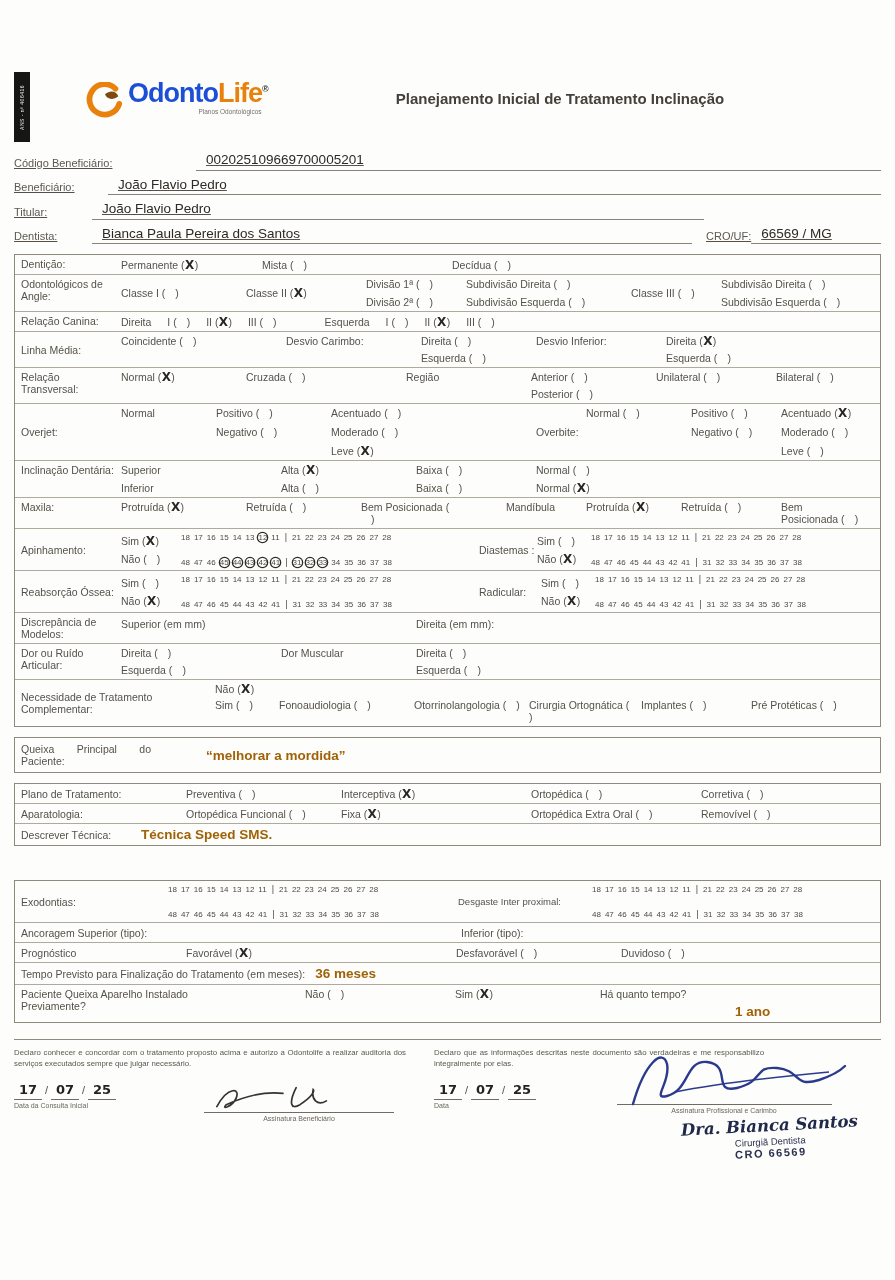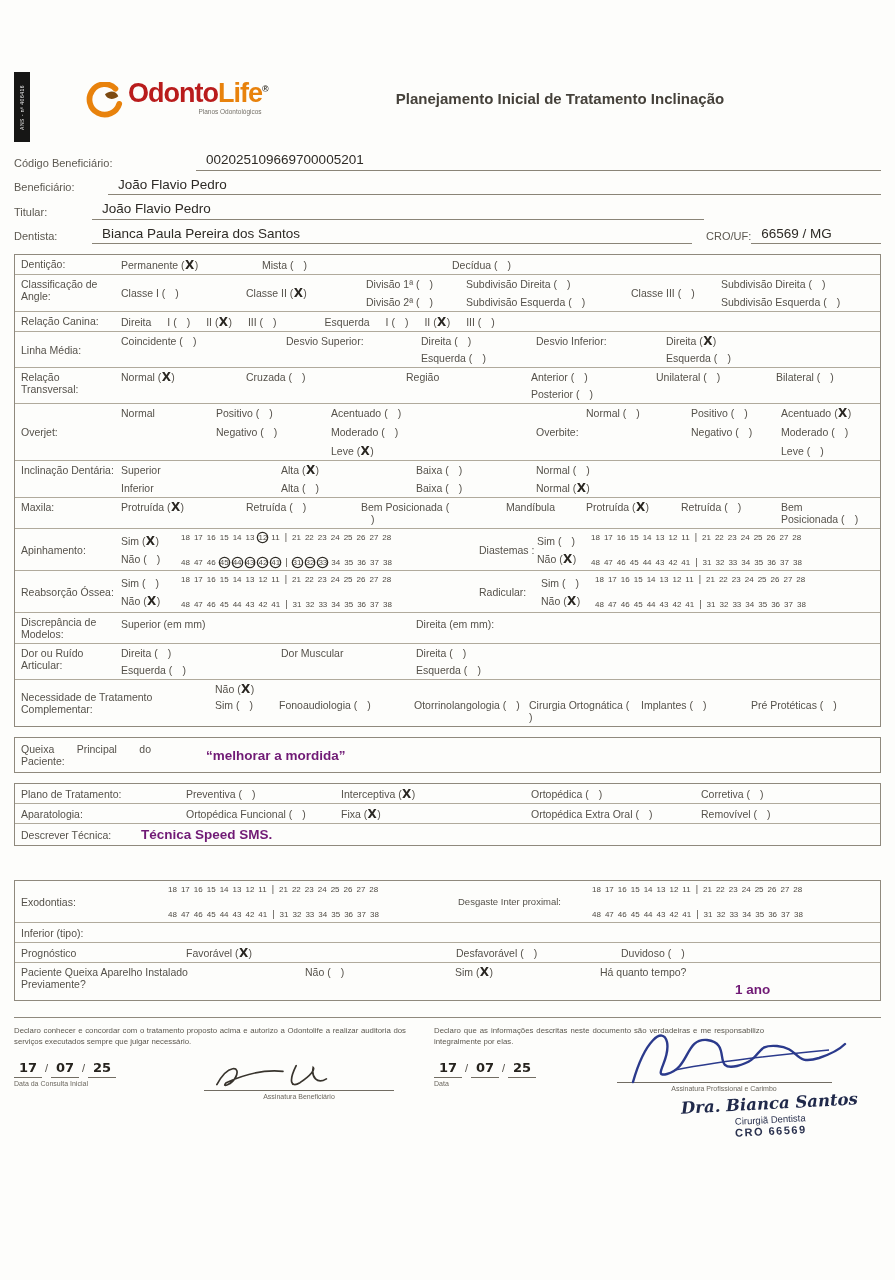--- a/index.html
+++ b/index.html
@@ -8,27 +8,27 @@
            color:#55514a; font-size:10.5px; overflow:hidden; }
   
   .header { position:relative; height:152px; }
   .strip { position:absolute; left:14px; top:72px; width:16px; height:70px; background:#161615;
            color:#eee; display:flex; align-items:center; justify-content:center; }
   .strip span { writing-mode:vertical-rl; transform:rotate(180deg); font-size:5px; letter-spacing:.5px; }
   .logo { position:absolute; left:86px; top:80px; display:flex; align-items:flex-start; }
   .logo svg { margin-top:2px; }
   .logo-text { margin-left:4px; }
   .brand { font-weight:bold; font-size:27px; letter-spacing:-1px; line-height:1; }
-  .b1 { color:#b91c1c; } .b2 { color:#E8820C; }
+  .b1 { color:#1d4ed8; } .b2 { color:#E8820C; }
   .breg { font-size:9px; vertical-align:super; color:#3b372f; font-weight:bold; }
   .btag { font-size:6.5px; color:#76726a; text-align:right; margin-top:1px; padding-right:6px; }
   .doc-title { position:absolute; left:325px; top:90px; width:470px; text-align:center;
                font-weight:bold; font-size:15px; color:#45413a; }
   
-  .pwrap { padding:0 14px; }
+  .pwrap { padding:0 14px;text-decoration:underline; }
   .pf { display:flex; align-items:flex-end; margin-bottom:6px; }
   .pl { font-size:11px; color:#5c5850; padding-bottom:2px; flex:none; }
   .pv { font-size:13.5px; color:#2d2a25; border-bottom:1px solid #8a8477; padding:0 2px 2px 10px; line-height:1.15; }
   .grow { flex:1; }
   
   .box { border:1px solid #8f897d; margin:10px 14px 0; }
   .frow { display:flex; border-bottom:1px solid #b0aa9c; padding:3px 6px; min-height:20px; }
   .frow:last-child { border-bottom:0; }
   .flabel { flex:none; width:100px; padding-right:2px; color:#55514a; }
   .fbody { flex:1; min-width:0; }
@@ -37,21 +37,21 @@
   .cb, .lab { display:inline-block; color:#55514a; }
   .cb { white-space:nowrap; }
   .cb.wrap { white-space:normal; }
   .mk { display:inline-block; min-width:10px; text-align:center; font-family:"DejaVu Sans", sans-serif;
         font-weight:bold; font-size:12px; line-height:.9; color:#2a2722; }
   .teeth { white-space:nowrap; font-size:8px; color:#4e4a43; }
   .tooth { display:inline-block; margin:0 2px; }
   .tooth.circ { box-shadow:0 0 0 1.3px #2e2b25; border-radius:50%; }
   .tdiv { display:inline-block; margin:0 3px; font-size:9px; }
   .tstack { display:flex; flex-direction:column; gap:15px; justify-content:center; }
-  .fill { font-size:13.5px; color:#701a75; font-weight:bold; }
+  .fill { font-size:13.5px; color:#a16207; font-weight:bold; }
   .ovgrid { display:grid; grid-template-columns:95px 115px 145px 110px 105px 90px 1fr; row-gap:7px; }
   .incgrid { display:grid; grid-template-columns:160px 135px 120px 1fr; row-gap:6px; }
   .pgrid { display:grid; grid-template-columns:165px 155px 190px 170px 1fr; width:100%; align-items:center; }
   
   .footer { margin:16px 14px 0; border-top:1px solid #8f897d; padding-top:8px; display:flex; gap:28px; }
   .decl { font-size:7.8px; width:392px; color:#5b574e; line-height:1.4; text-align:justify; }
   .seg { display:inline-block; min-width:28px; text-align:center; border-bottom:1px solid #716c62;
          font-family:"DejaVu Sans", sans-serif; font-weight:bold; font-size:13px; color:#26231e; padding:0 2px 2px; }
   .slash { margin:0 3px; font-size:11px; color:#55514a; }
   .dlabel { font-size:7px; color:#6b675e; margin-top:2px; text-align:center; }
@@ -114,21 +114,21 @@
     <div class="frow">
       <div class="flabel">Dentição:</div>
       <div class="fbody hl" style="align-items:center">
         <span class="cb" style="width:141px">Permanente (<span class="mk on">X</span>)</span>
         <span class="cb" style="width:190px">Mista (<span class="mk">&nbsp;</span>)</span>
         <span class="cb">Decídua (<span class="mk">&nbsp;</span>)</span>
       </div>
     </div>
 
     <div class="frow">
-      <div class="flabel">Classificação de Angle:</div>
+      <div class="flabel">Odontológicos de Angle:</div>
       <div class="fbody hl">
         <span class="cb" style="width:125px;align-self:center">Classe I (<span class="mk">&nbsp;</span>)</span>
         <span class="cb" style="width:120px;align-self:center">Classe II (<span class="mk on">X</span>)</span>
         <div class="stack" style="width:265px;gap:6px">
           <div class="hl">
               <span class="cb" style="width:100px">Divisão 1ª (<span class="mk">&nbsp;</span>)</span>
               <span class="cb">Subdivisão Direita (<span class="mk">&nbsp;</span>)</span>
             </div>
           <div class="hl">
               <span class="cb" style="width:100px">Divisão 2ª (<span class="mk">&nbsp;</span>)</span>
@@ -154,21 +154,21 @@
         <span class="cb">I (<span class="mk">&nbsp;</span>)</span>
         <span class="cb">II (<span class="mk on">X</span>)</span>
         <span class="cb">III (<span class="mk">&nbsp;</span>)</span>
       </div>
     </div>
 
     <div class="frow">
       <div class="flabel" style="align-self:center">Linha Média:</div>
       <div class="fbody hl">
         <span class="cb" style="width:165px">Coincidente (<span class="mk">&nbsp;</span>)</span>
-        <span class="lab" style="width:135px">Desvio Superior:</span>
+        <span class="lab" style="width:135px">Desvio Carimbo:</span>
         <div class="stack" style="width:115px;gap:5px">
           <span class="cb">Direita (<span class="mk">&nbsp;</span>)</span>
           <span class="cb">Esquerda (<span class="mk">&nbsp;</span>)</span>
         </div>
         <span class="lab" style="width:130px">Desvio Inferior:</span>
         <div class="stack" style="gap:5px">
           <span class="cb">Direita (<span class="mk on">X</span>)</span>
           <span class="cb">Esquerda (<span class="mk">&nbsp;</span>)</span>
         </div>
       </div>
@@ -367,27 +367,32 @@
         <span class="teeth"><span class="tooth">18</span><span class="tooth">17</span><span class="tooth">16</span><span class="tooth">15</span><span class="tooth">14</span><span class="tooth">13</span><span class="tooth">12</span><span class="tooth">11</span><span class="tdiv">|</span><span class="tooth">21</span><span class="tooth">22</span><span class="tooth">23</span><span class="tooth">24</span><span class="tooth">25</span><span class="tooth">26</span><span class="tooth">27</span><span class="tooth">28</span></span>
         <span class="teeth"><span class="tooth">48</span><span class="tooth">47</span><span class="tooth">46</span><span class="tooth">45</span><span class="tooth">44</span><span class="tooth">43</span><span class="tooth">42</span><span class="tooth">41</span><span class="tdiv">|</span><span class="tooth">31</span><span class="tooth">32</span><span class="tooth">33</span><span class="tooth">34</span><span class="tooth">35</span><span class="tooth">36</span><span class="tooth">37</span><span class="tooth">38</span></span>
       </div>
       <span class="lab" style="width:132px;align-self:center;white-space:nowrap;font-size:9.5px">Desgaste Inter proximal:</span>
       <div class="tstack">
         <span class="teeth"><span class="tooth">18</span><span class="tooth">17</span><span class="tooth">16</span><span class="tooth">15</span><span class="tooth">14</span><span class="tooth">13</span><span class="tooth">12</span><span class="tooth">11</span><span class="tdiv">|</span><span class="tooth">21</span><span class="tooth">22</span><span class="tooth">23</span><span class="tooth">24</span><span class="tooth">25</span><span class="tooth">26</span><span class="tooth">27</span><span class="tooth">28</span></span>
         <span class="teeth"><span class="tooth">48</span><span class="tooth">47</span><span class="tooth">46</span><span class="tooth">45</span><span class="tooth">44</span><span class="tooth">43</span><span class="tooth">42</span><span class="tooth">41</span><span class="tdiv">|</span><span class="tooth">31</span><span class="tooth">32</span><span class="tooth">33</span><span class="tooth">34</span><span class="tooth">35</span><span class="tooth">36</span><span class="tooth">37</span><span class="tooth">38</span></span>
       </div>
     </div>
     <div class="frow" style="align-items:center">
+      <span class="lab" style="width:440px">Ancoragem Superior (tipo):</span>
       <span class="lab">Inferior (tipo):</span>
     </div>
     <div class="frow" style="align-items:center">
       <span class="lab" style="width:165px">Prognóstico</span>
       <span class="cb" style="width:270px">Favorável (<span class="mk on">X</span>)</span>
       <span class="cb" style="width:165px">Desfavorável (<span class="mk">&nbsp;</span>)</span>
       <span class="cb">Duvidoso (<span class="mk">&nbsp;</span>)</span>
+    </div>
+    <div class="frow" style="align-items:center">
+      <span class="lab">Tempo Previsto para Finalização do Tratamento (em meses):</span>
+      <span class="fill" style="margin-left:10px">36 meses</span>
     </div>
     <div class="frow">
       <div style="width:284px"><span class="lab" style="display:inline-block;width:185px">Paciente Queixa Aparelho Instalado Previamente?</span></div>
       <span class="cb" style="width:150px">Não (<span class="mk">&nbsp;</span>)</span>
       <span class="cb" style="width:145px">Sim (<span class="mk on">X</span>)</span>
       <div class="stack">
         <span class="lab">Há quanto tempo?</span>
         <span class="fill" style="margin:4px 0 0 135px">1 ano</span>
       </div>
     </div>

